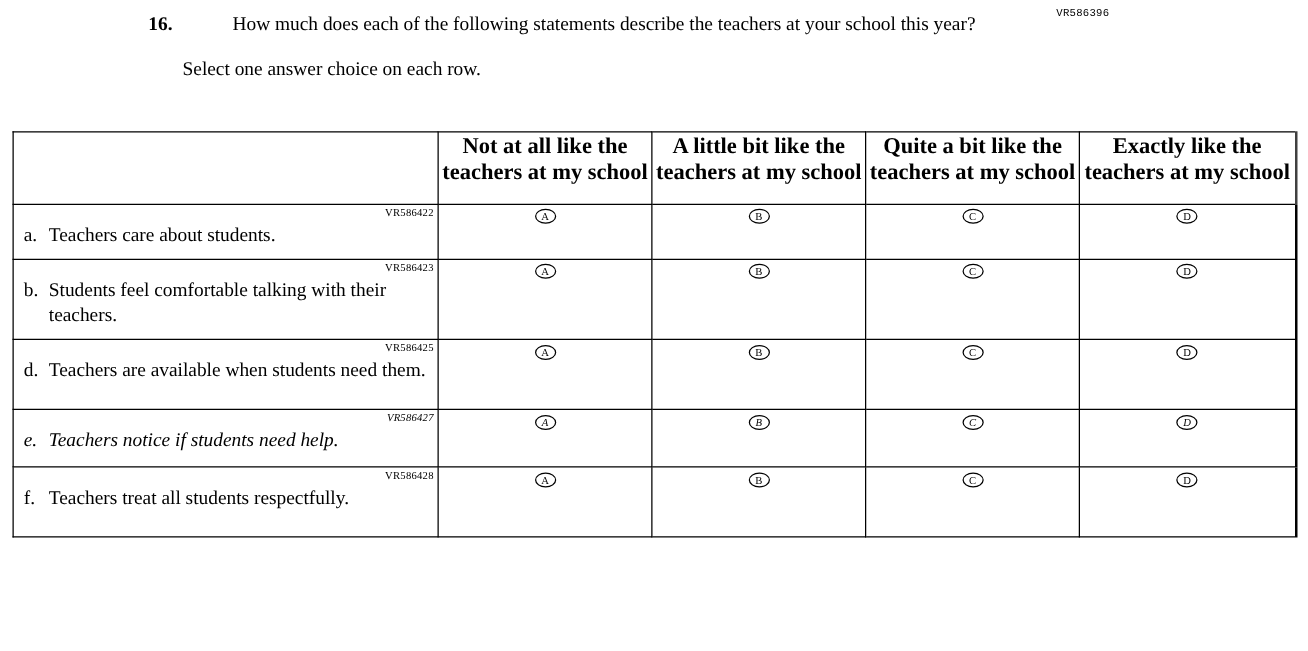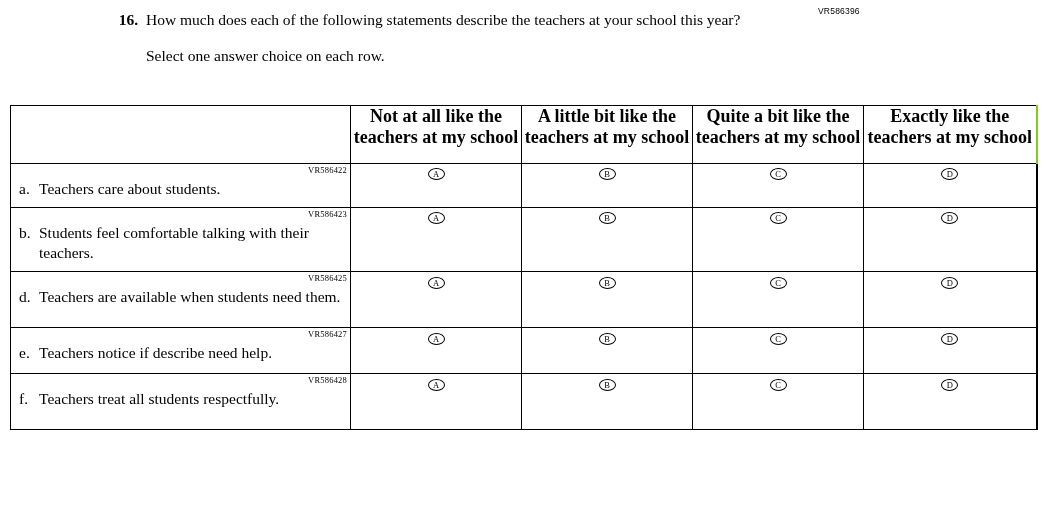--- a/index.html
+++ b/index.html
@@ -19,37 +19,38 @@
   .page {
     position: relative;
     width: 1046px;
     height: 521px;
   }
 
   
   .top-code {
     position: absolute;
     top: 6px;
-    left: 818px;
-    font-family: Liberation Sans, sans-serif;
+    left: 845px;
+    font-family: Liberation Mono, monospace;
     font-size: 8.5px;
     letter-spacing: 0.2px;
     text-align: right;
   }
 
   
   .question {
     position: absolute;
     top: 10px;
     left: 108px;
     width: 730px;
   }
   .q-row {
     display: flex;
     align-items: flex-end;
+    gap: 40px;
   }
   .q-num {
     font-weight: bold;
     font-size: 15.5px;
     width: 30px;
     flex: 0 0 30px;
     text-align: right;
     padding-right: 8px;
     line-height: 1.32;
   }
@@ -92,21 +93,21 @@
   th.corner {
     border-top: 2px solid #000;
     border-bottom: 2px solid #000;
     border-left: 2px solid #000;
   }
   th.opt {
     border-top: 2px solid #000;
     border-bottom: 2px solid #000;
   }
   th.opt.last {
-    border-right: 2px solid #84cc16;
+    border-right: 2px solid #404040;
   }
 
   td.stem {
     border-left: 2px solid #000;
     position: relative;
     padding: 0;
   }
   td.bubblecell {
     text-align: center;
     vertical-align: middle;
@@ -157,21 +158,21 @@
     text-align: center;
     color: #000;
     box-sizing: border-box;
     vertical-align: middle;
   }
 
   .r1 { height: 44px; padding-left: 15px; }
   .r2 { height: 56px; }
   .r3 { height: 48px; }
   .r4 { height: 56px; }
-  .r5 { height: 46px; }
+  .r5 { height: 46px; font-style: italic; }
   .r6 { height: 56px; margin-left: 28px; }
 </style>
 </head>
 <body>
 
 <div class="page">
 
   <div class="top-code">VR586396</div>
 
   <div class="question">
@@ -249,21 +250,21 @@
         <td class="bubblecell"><span class="bubble">C</span></td>
         <td class="bubblecell last"><span class="bubble">D</span></td>
       </tr>
 
       <tr class="r5">
         <td class="stem">
           <div class="stem-inner">
             <span class="item-code">VR586427</span>
             <div class="stem-row">
               <span class="stem-letter">e.</span>
-              <span class="stem-text">Teachers notice if describe need help.</span>
+              <span class="stem-text">Teachers notice if students need help.</span>
             </div>
           </div>
         </td>
         <td class="bubblecell"><span class="bubble">A</span></td>
         <td class="bubblecell"><span class="bubble">B</span></td>
         <td class="bubblecell"><span class="bubble">C</span></td>
         <td class="bubblecell last"><span class="bubble">D</span></td>
       </tr>
 
       <tr class="r6">

